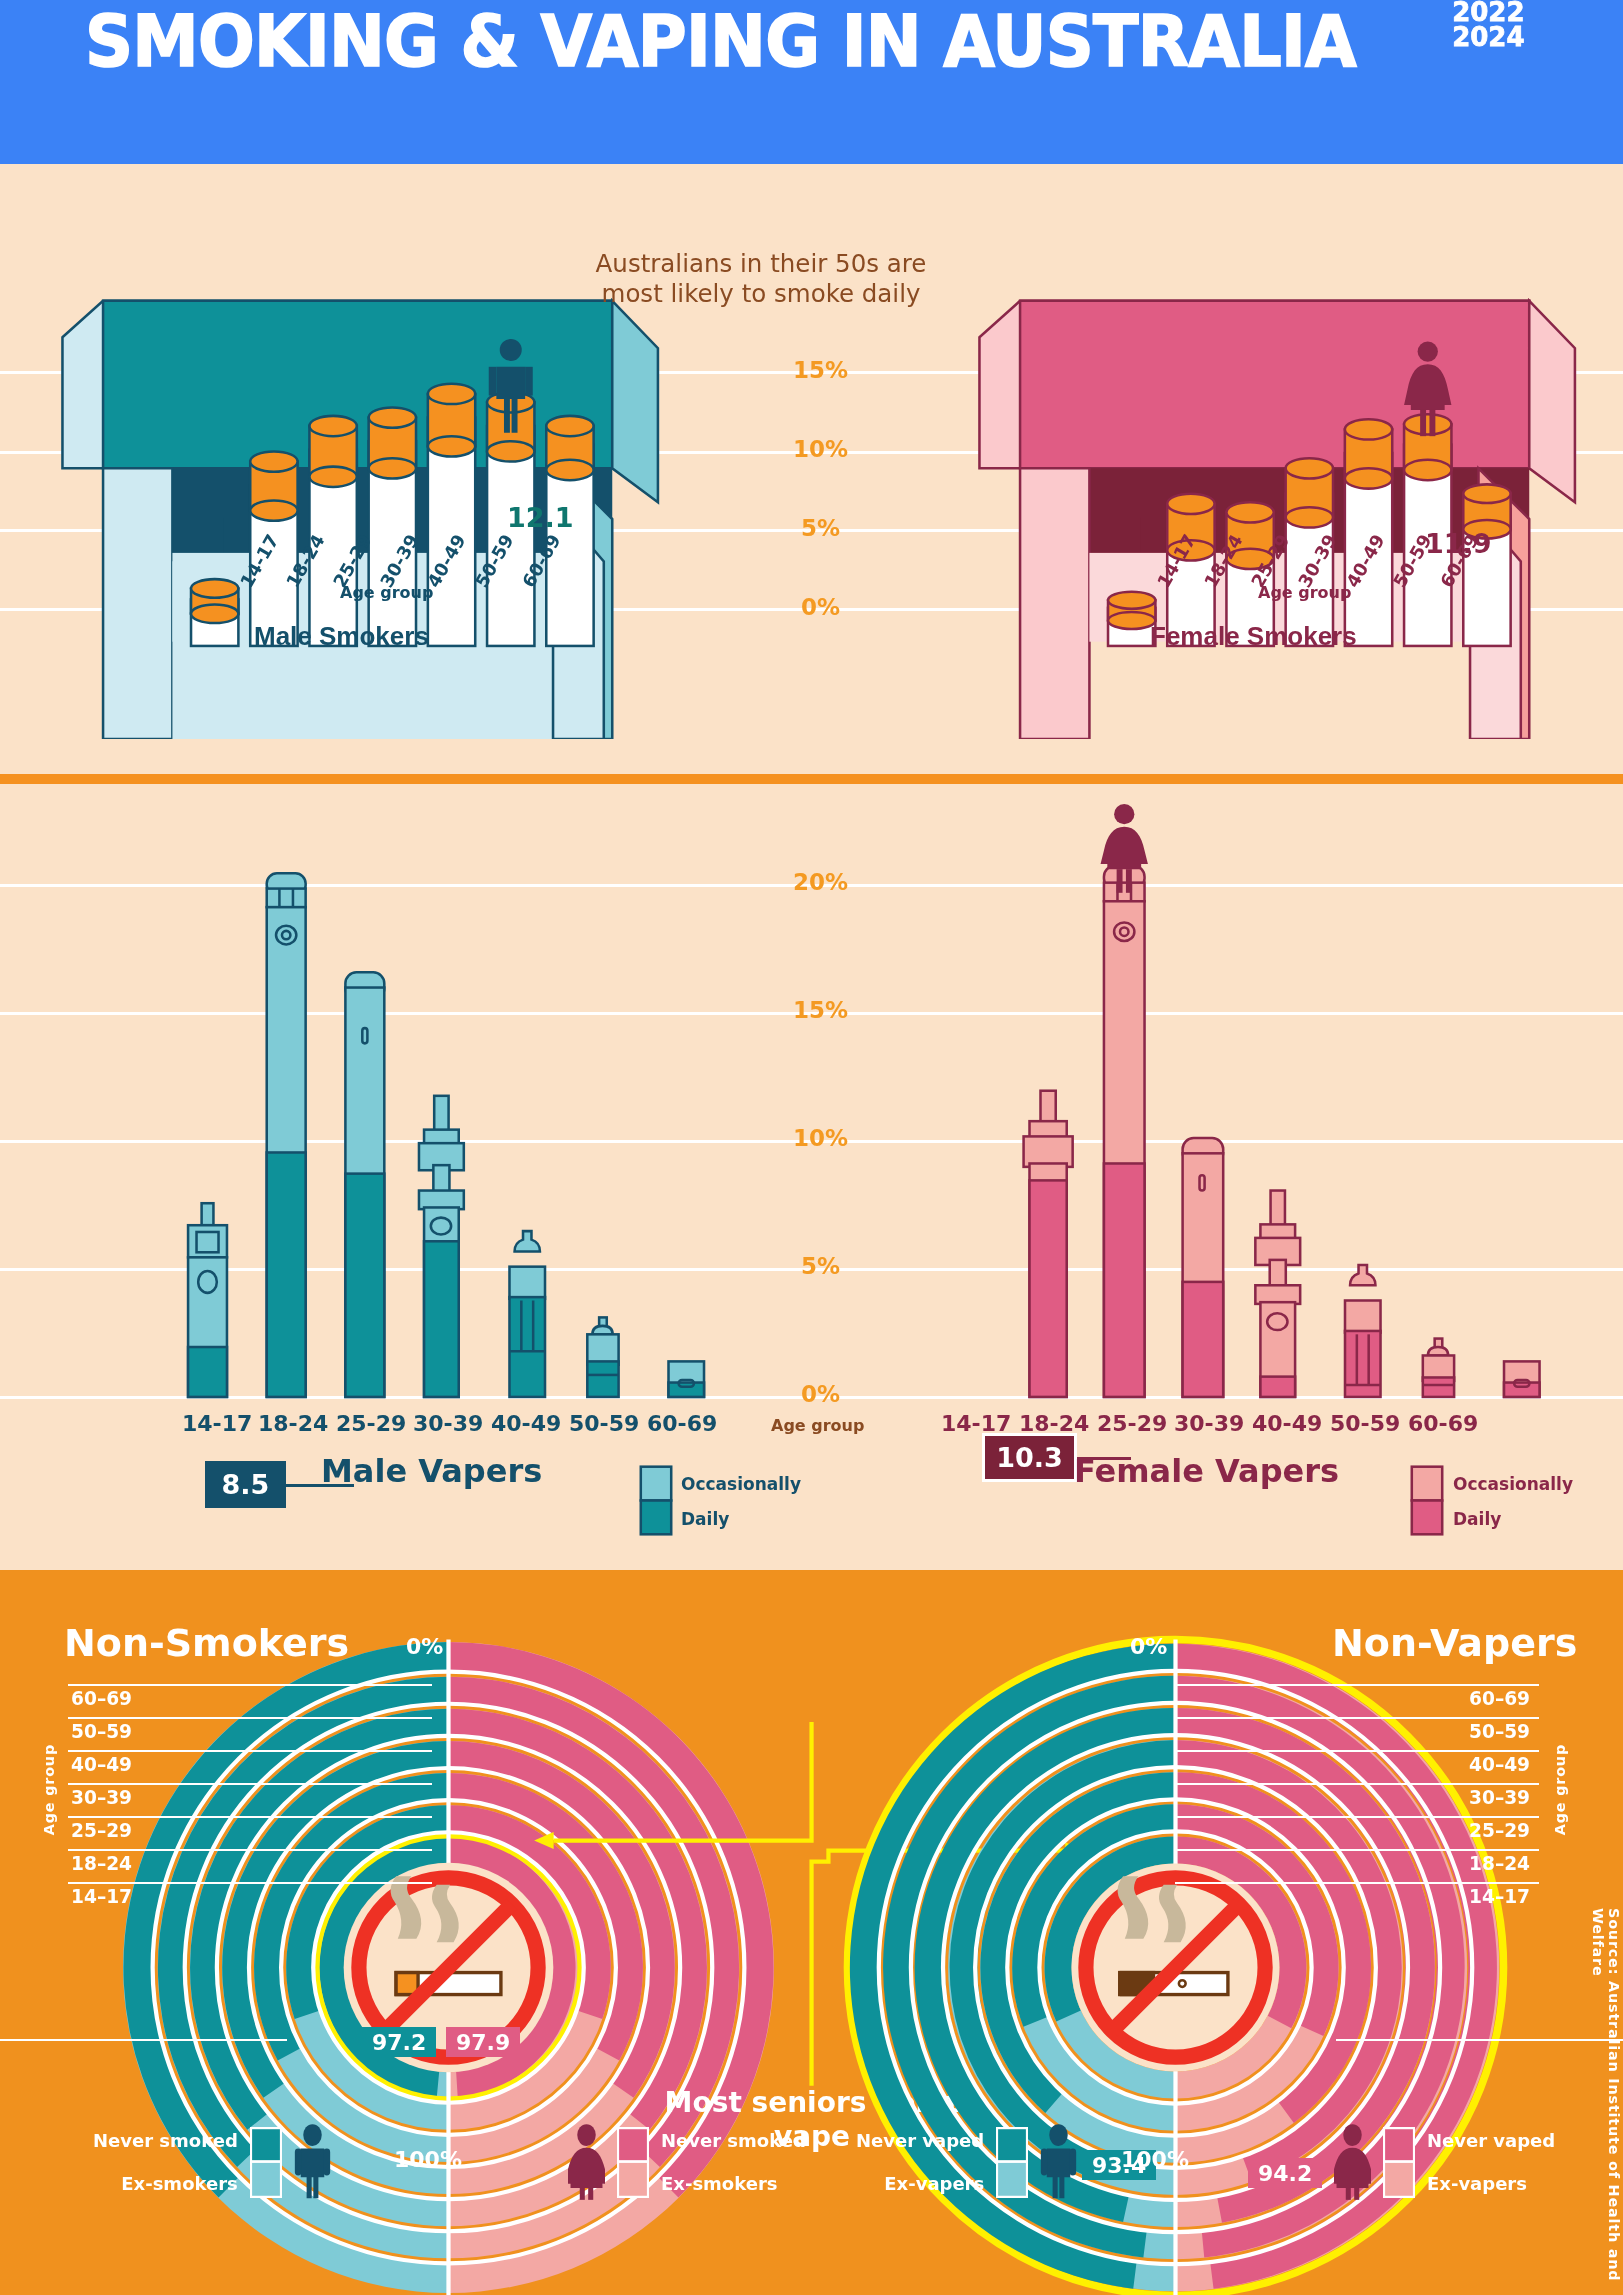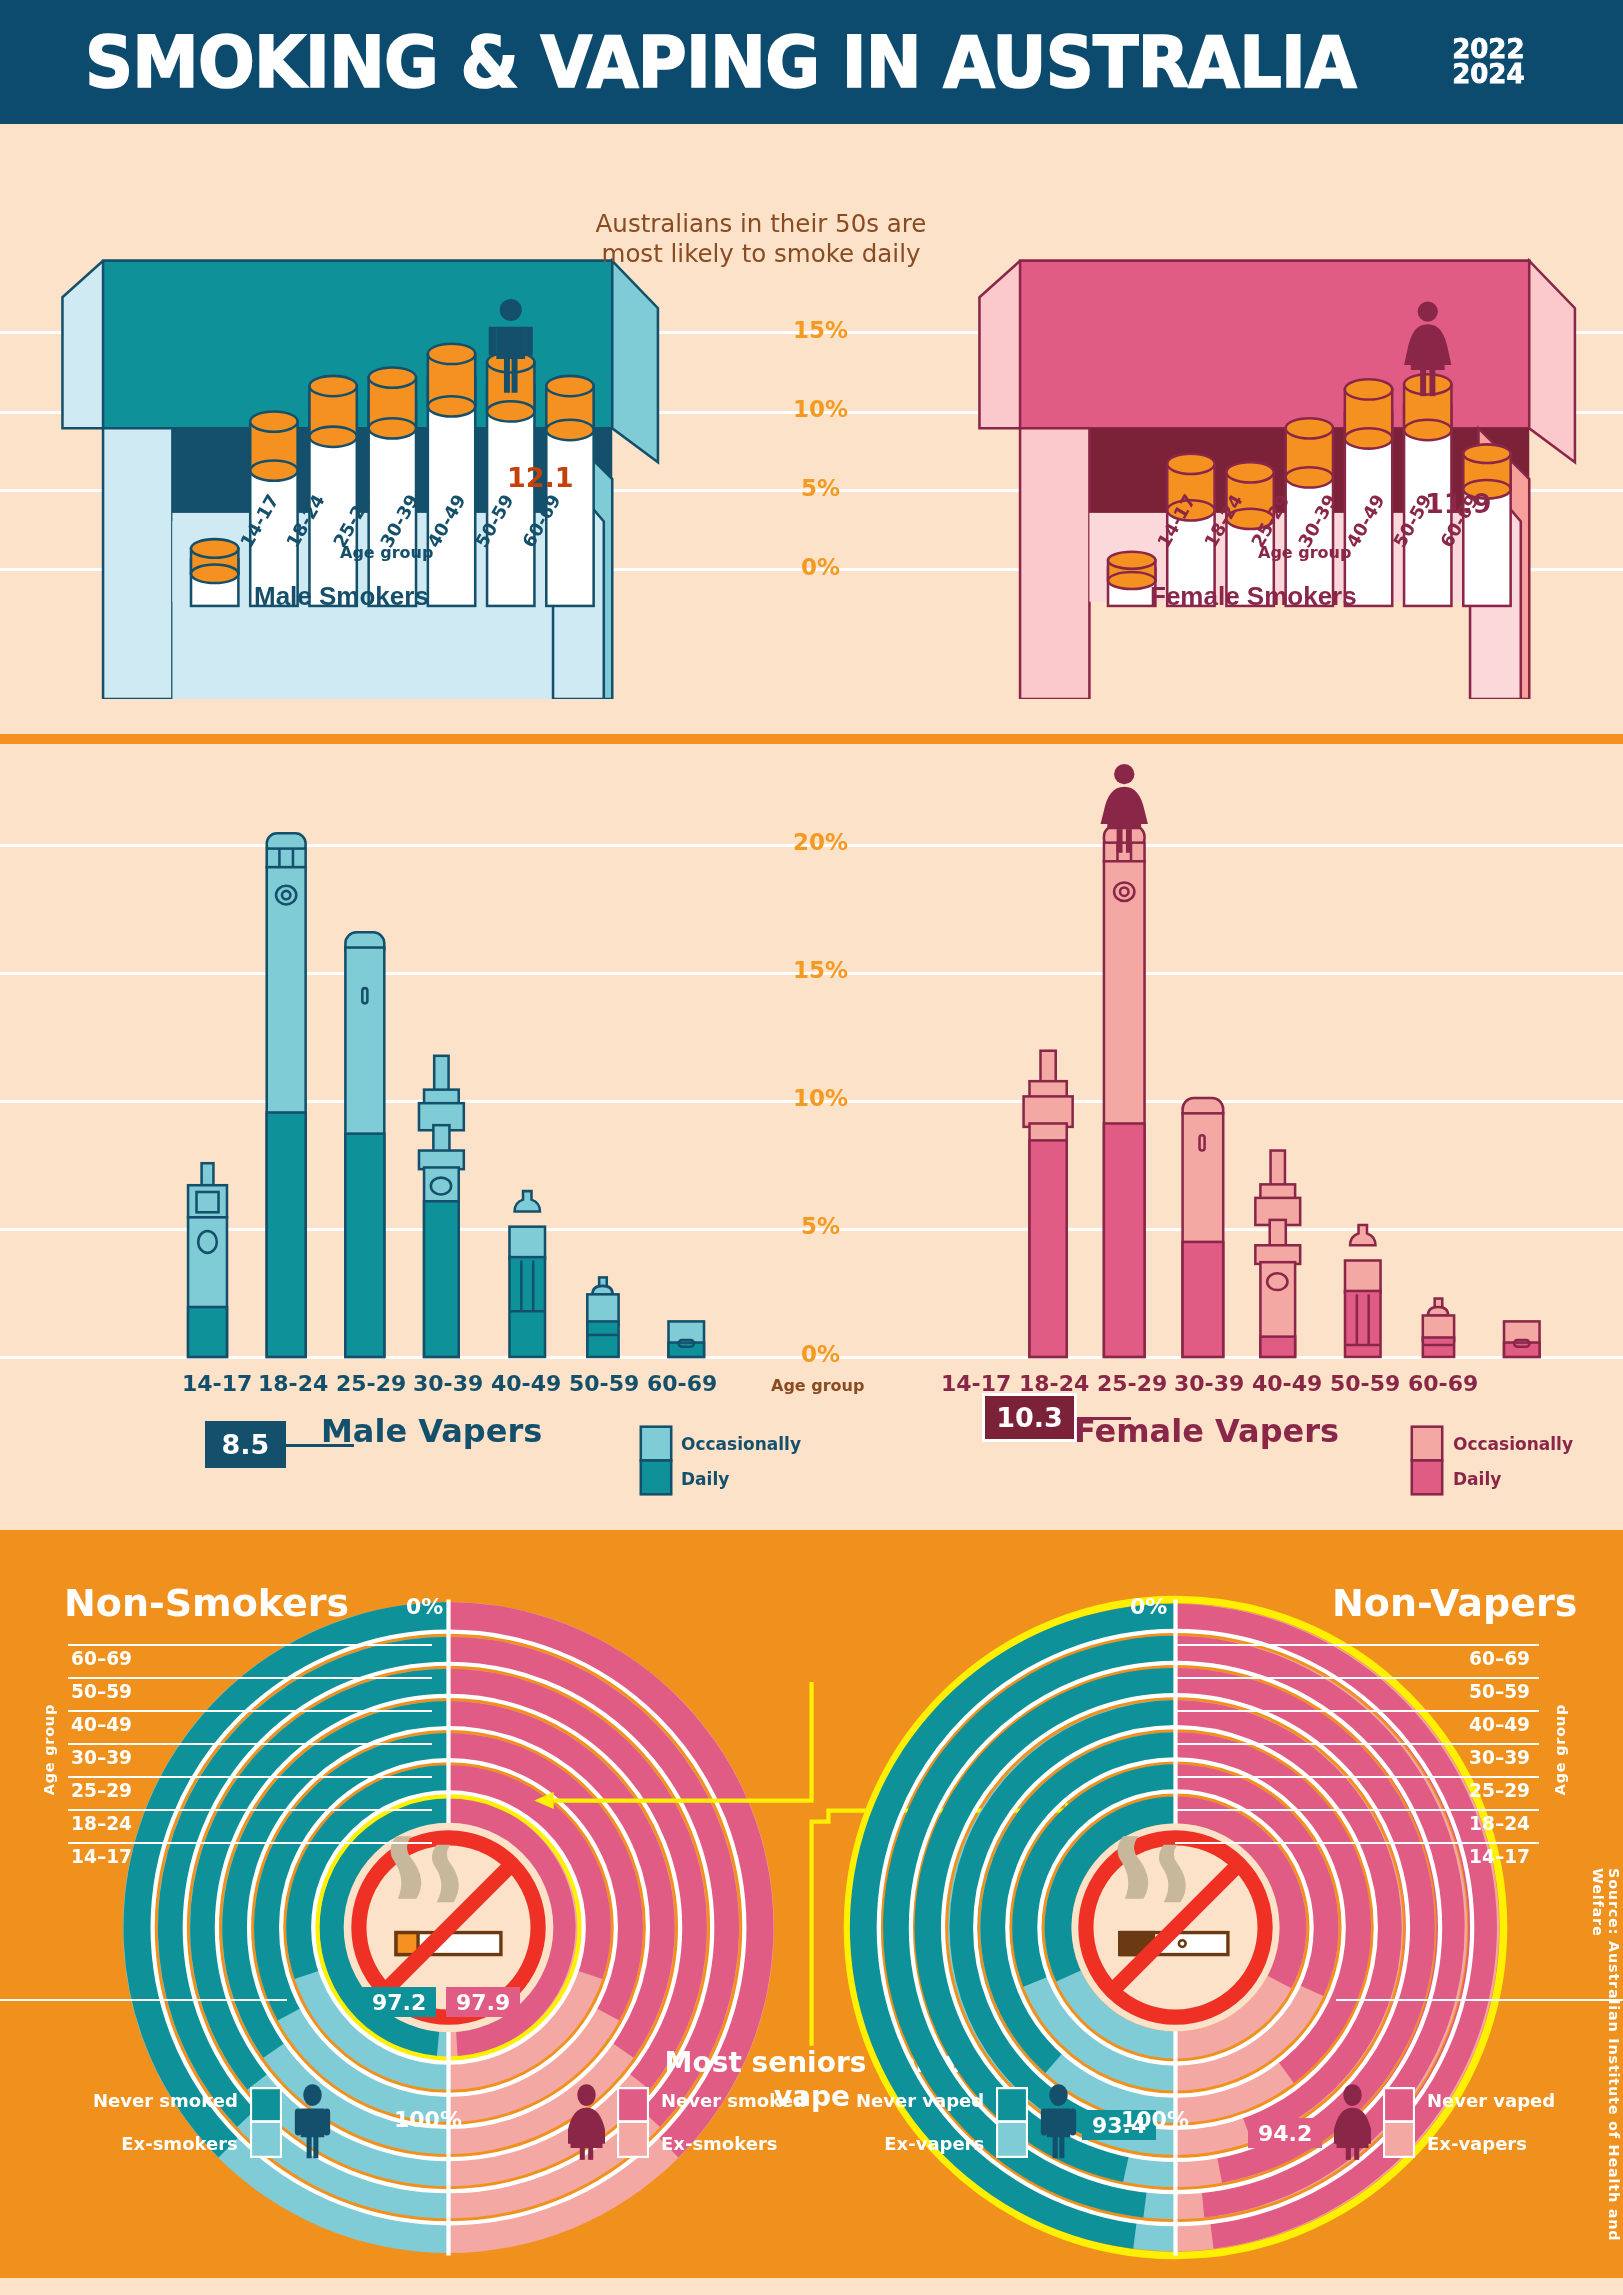--- a/index.html
+++ b/index.html
@@ -6,24 +6,23 @@
   body {
     width: 1623px; height: 2295px;
     background: #FBE2C8;
     font-family: "Liberation Sans", sans-serif;
     overflow: hidden;
     position: relative;
   }
 
   
   .header {
-    height: 124px;
-    background: #0c4a6e;
+    height: 164px;
+    background: #3b82f6;
     display: flex;
-    align-items: center;
     padding-left: 85px;
     position: relative;
   }
   .header-title {
     color: #fff;
     font-family: "DejaVu Sans", sans-serif;
     font-weight: bold;
     font-size: 71px;
     letter-spacing: -0.8px;
     transform: scaleX(0.94);
@@ -267,21 +266,21 @@
     </g>
 
     <g fill="#14506B">
       <circle cx="540" cy="150" r="13"></circle>
       <path d="M523 170 h34 v38 h-9 v40 h-7 v-40 h-2 v40 h-7 v-40 h-9 z"></path>
       <rect x="514" y="170" width="9" height="34"></rect>
       <rect x="557" y="170" width="9" height="34"></rect>
     </g>
   </svg>
 
-  <div class="plot-labels" style="left:507px; top:338px; color:#c2410c; font-size:27px;">12.1</div>
+  <div class="plot-labels" style="left:507px; top:338px; color:#0f766e; font-size:27px;">12.1</div>
 
   <div class="tick-rot" style="left:254px; top:406px; color:#14506B;">14-17</div>
   <div class="tick-rot" style="left:300px; top:406px; color:#14506B;">18-24</div>
   <div class="tick-rot" style="left:347px; top:406px; color:#14506B;">25-29</div>
   <div class="tick-rot" style="left:394px; top:406px; color:#14506B;">30-39</div>
   <div class="tick-rot" style="left:441px; top:406px; color:#14506B;">40-49</div>
   <div class="tick-rot" style="left:489px; top:406px; color:#14506B;">50-59</div>
   <div class="tick-rot" style="left:536px; top:406px; color:#14506B;">60-69</div>
 
   <div class="agegrp-word" style="left:340px; top:419px; color:#14506B;">Age group</div>

